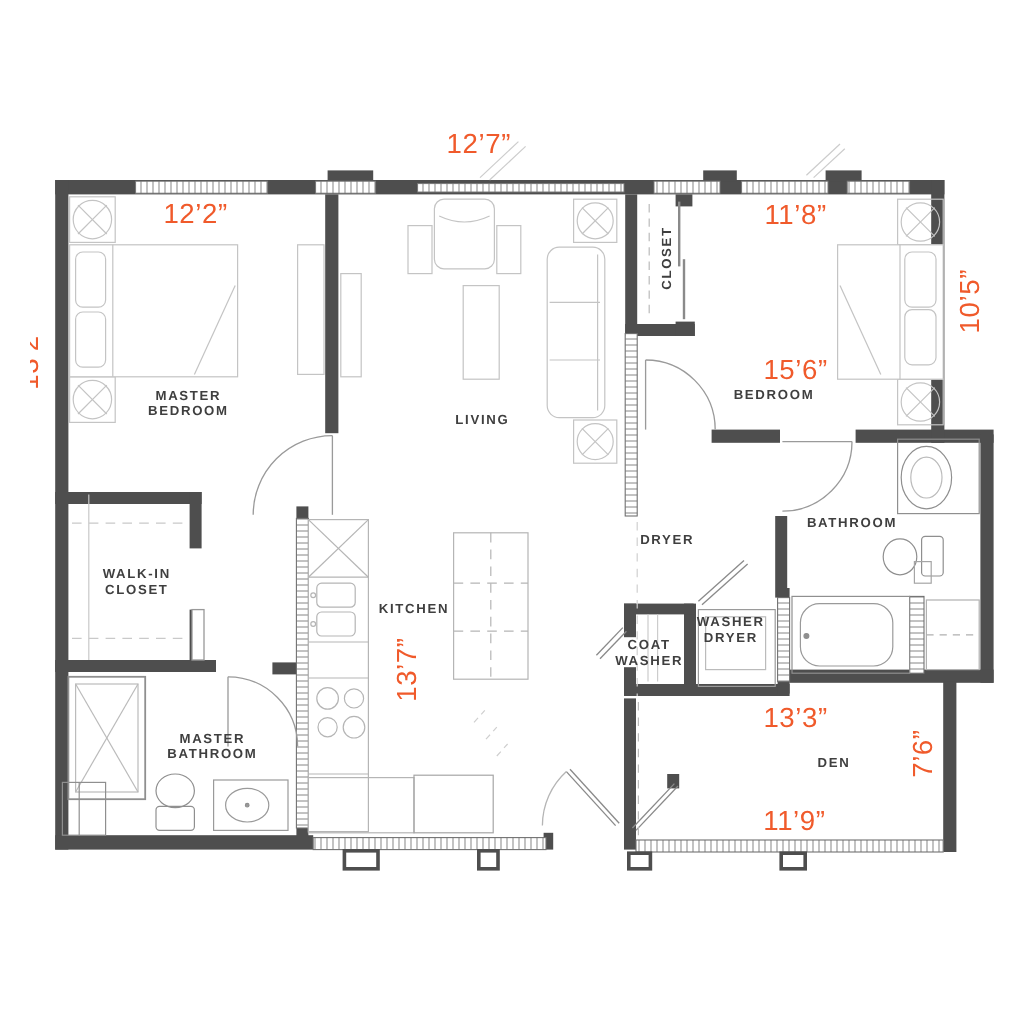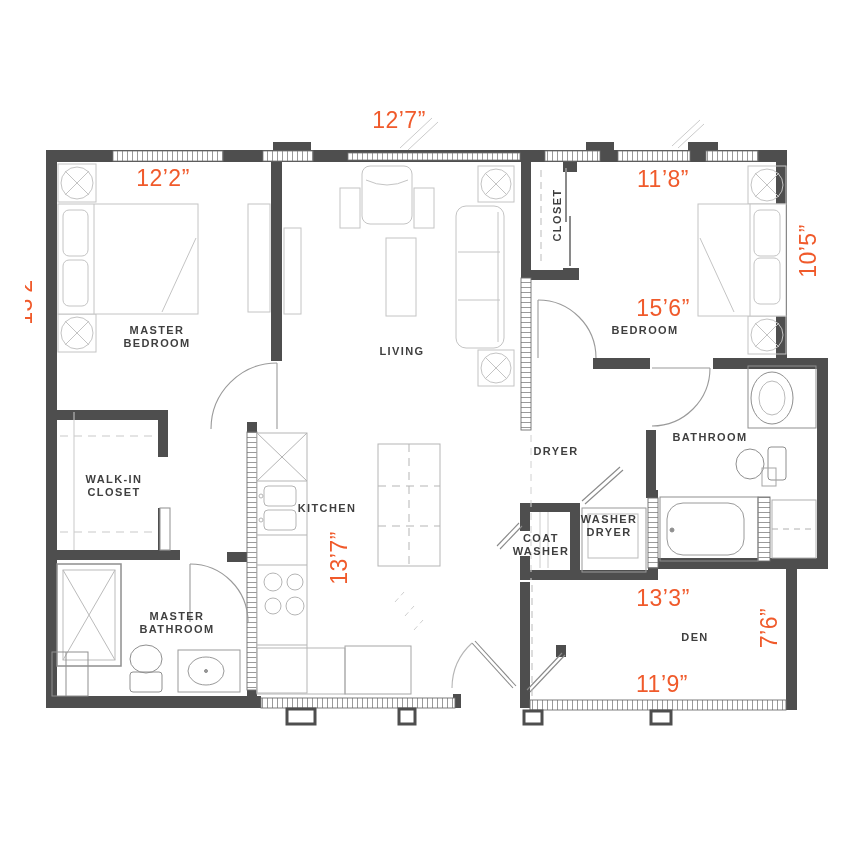--- a/index.html
+++ b/index.html
@@ -286,21 +286,21 @@
 
   <div id="plan-clip">
 
     <div class="lbl" style="left:132px;top:337px">MASTER
 BEDROOM</div>
     <div class="lbl" style="left:377px;top:351px">LIVING</div>
     <div class="lbl rot" style="left:532px;top:215px">CLOSET</div>
     <div class="lbl" style="left:620px;top:330px">BEDROOM</div>
     <div class="lbl" style="left:89px;top:486px">WALK-IN
 CLOSET</div>
-    <div class="lbl" style="left:302px;top:508px">KITCHEN</div>
+    <div class="lbl" style="left:320px;top:508px">KITCHEN</div>
     <div class="lbl" style="left:531px;top:451px">DRYER</div>
     <div class="lbl" style="left:685px;top:437px">BATHROOM</div>
     <div class="lbl" style="left:516px;top:545px">COAT
 WASHER</div>
     <div class="lbl" style="left:584px;top:526px">WASHER
 DRYER</div>
     <div class="lbl" style="left:152px;top:623px">MASTER
 BATHROOM</div>
     <div class="lbl" style="left:670px;top:637px">DEN</div>
 

